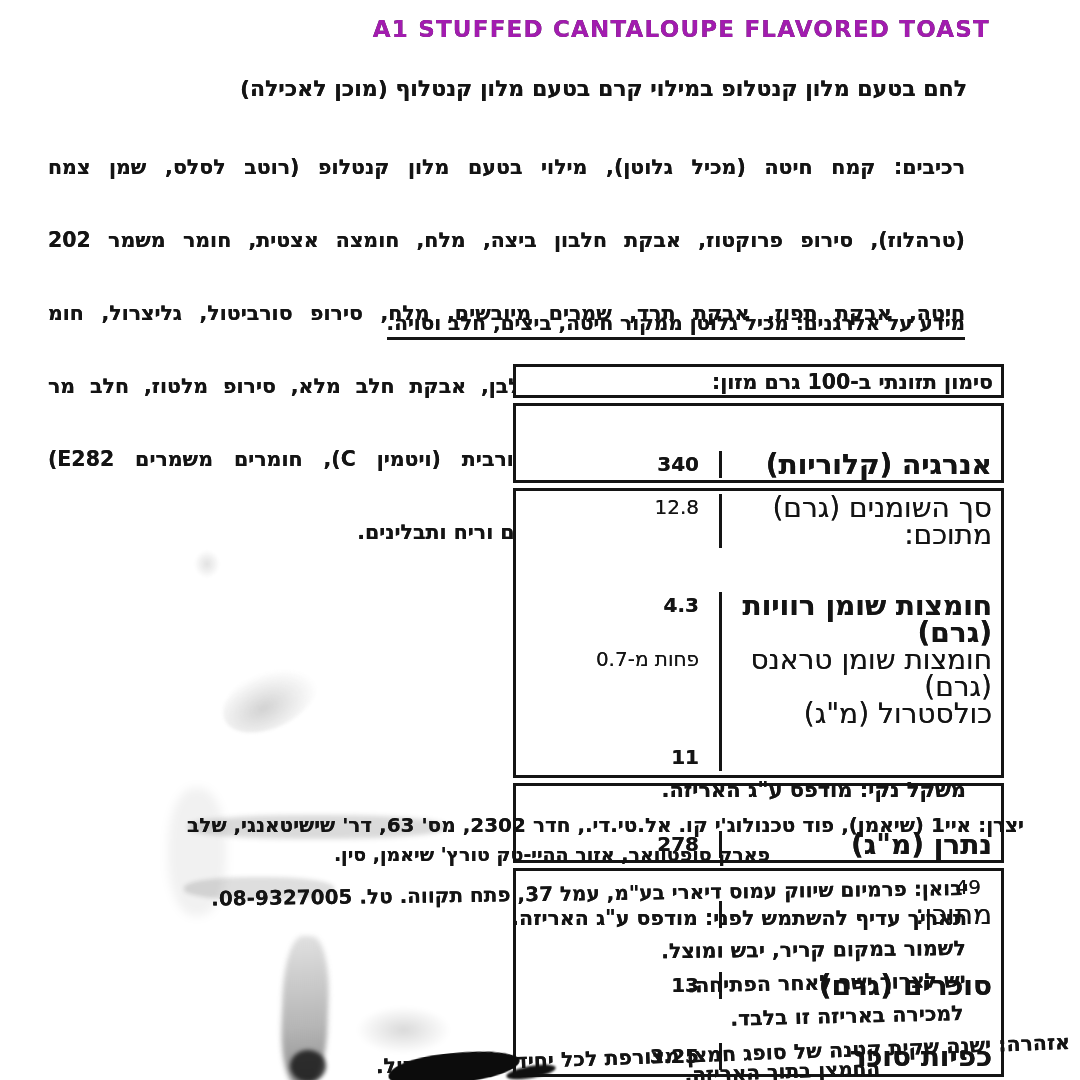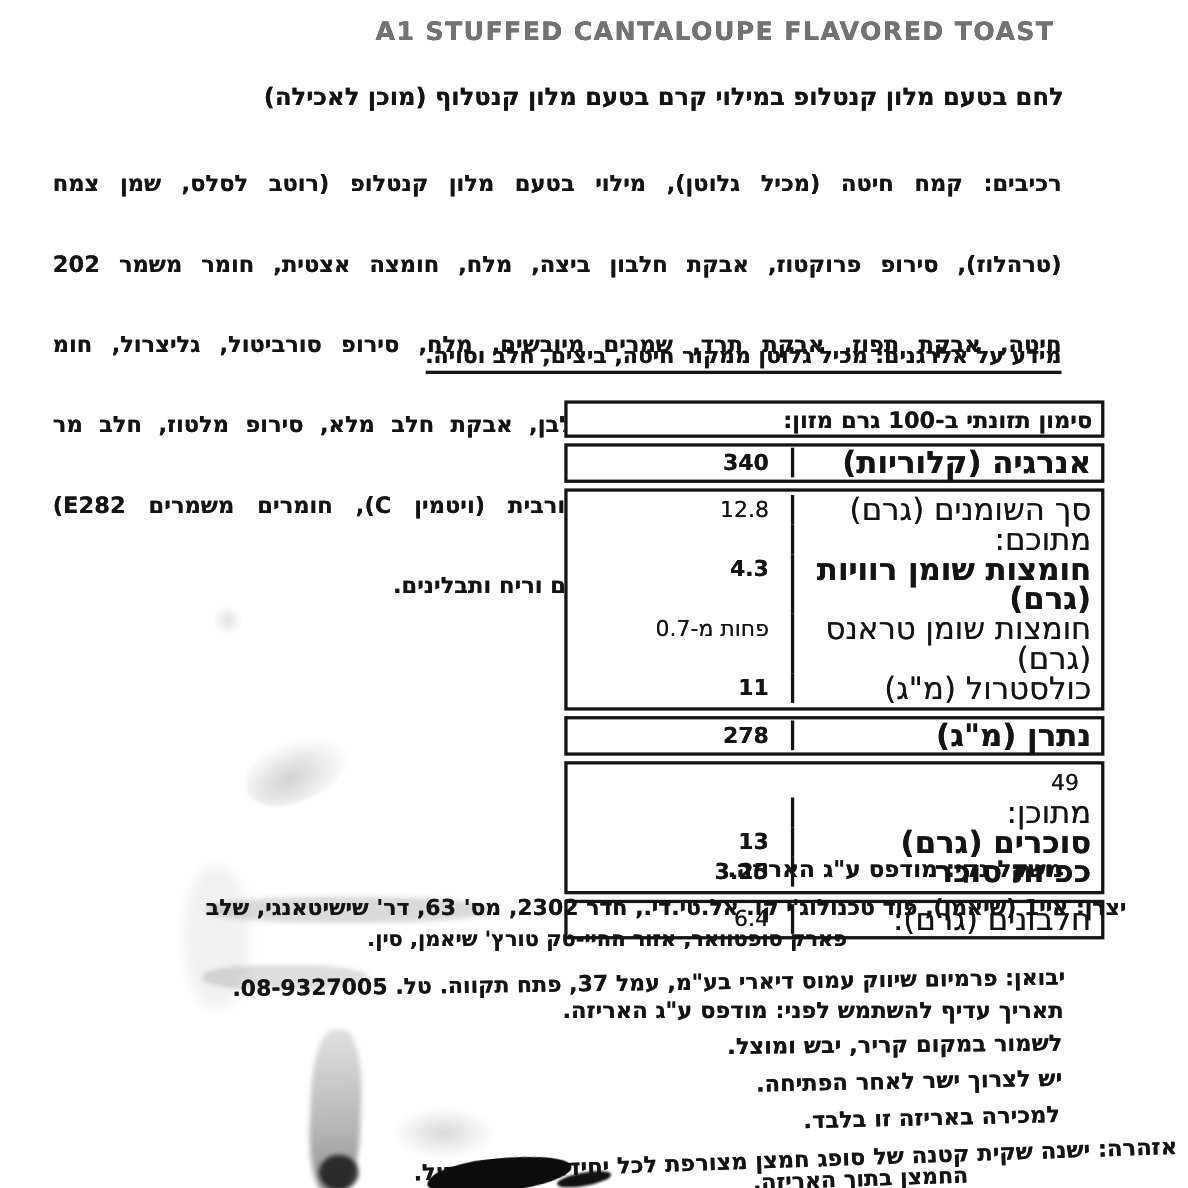--- a/index.html
+++ b/index.html
@@ -6,22 +6,22 @@
   .page{
     position:relative;width:1080px;height:1080px;background:#ffffff;
     font-family:"DejaVu Sans",sans-serif;color:#141414;overflow:hidden;
   }
   .abs{position:absolute;}
   .heb{direction:rtl;unicode-bidi:plaintext;}
   .scan{text-shadow:0 0 0.5px rgba(10,10,10,0.85);}
   .nowrap{white-space:nowrap;}
 
   
-  .title-en{top:16px;left:310px;width:680px;text-align:center;font-weight:bold;
-    font-size:23px;letter-spacing:1.2px;color:#737373;}
+  .title-en{top:16px;left:310px;width:680px;text-align:right;font-weight:bold;
+    font-size:23px;letter-spacing:1.2px;color:#a21caf;}
 
   
   .product-name{top:76px;right:113px;font-weight:bold;font-size:22px;}
 
   
   .ingredients{top:109px;left:48px;right:115px;font-weight:bold;font-size:20.5px;line-height:29px;}
   .jline{text-align:justify;text-align-last:justify;margin-top:44px;}
   .jline.last{text-align-last:right;}
 
   
@@ -30,21 +30,21 @@
 
   
   .ntable{left:513px;top:364px;width:491px;}
   .nbox{box-sizing:border-box;border:3px solid #141414;margin-bottom:5px;background:#fff;}
   .nheader{height:34px;line-height:28px;font-weight:bold;font-size:20.5px;padding:1px 8px 0 4px;}
   .nrow{display:flex;align-items:stretch;}
   .ncell-label{box-sizing:border-box;width:282px;border-left:3px solid #141414;
     padding:0 9px 0 6px;font-size:28px;line-height:27px;}
   .ncell-value{box-sizing:border-box;flex:1;padding:0 20px 0 4px;text-align:right;
     direction:rtl;font-size:20px;line-height:27px;}
-  .b{font-weight:bold;}
+  .b{font-weight:bold;margin-top:44px;}
   .sec{padding:3px 0 4px 0;}
   .one{padding:1px 0 2px 0;}
 
   
   .fline{font-weight:bold;font-size:20.5px;white-space:nowrap;}
   .f-net{top:778px;right:114px;font-size:21px;}
   .f-man1{top:813px;right:56px;font-size:20px;}
   .f-man2{top:843px;right:310px;font-size:19px;margin-left:28px;}
   .f-imp{top:876px;right:112px;font-size:20px;transform:rotate(-0.8deg);transform-origin:right top;}
   .f-date{top:906px;right:113px;}

